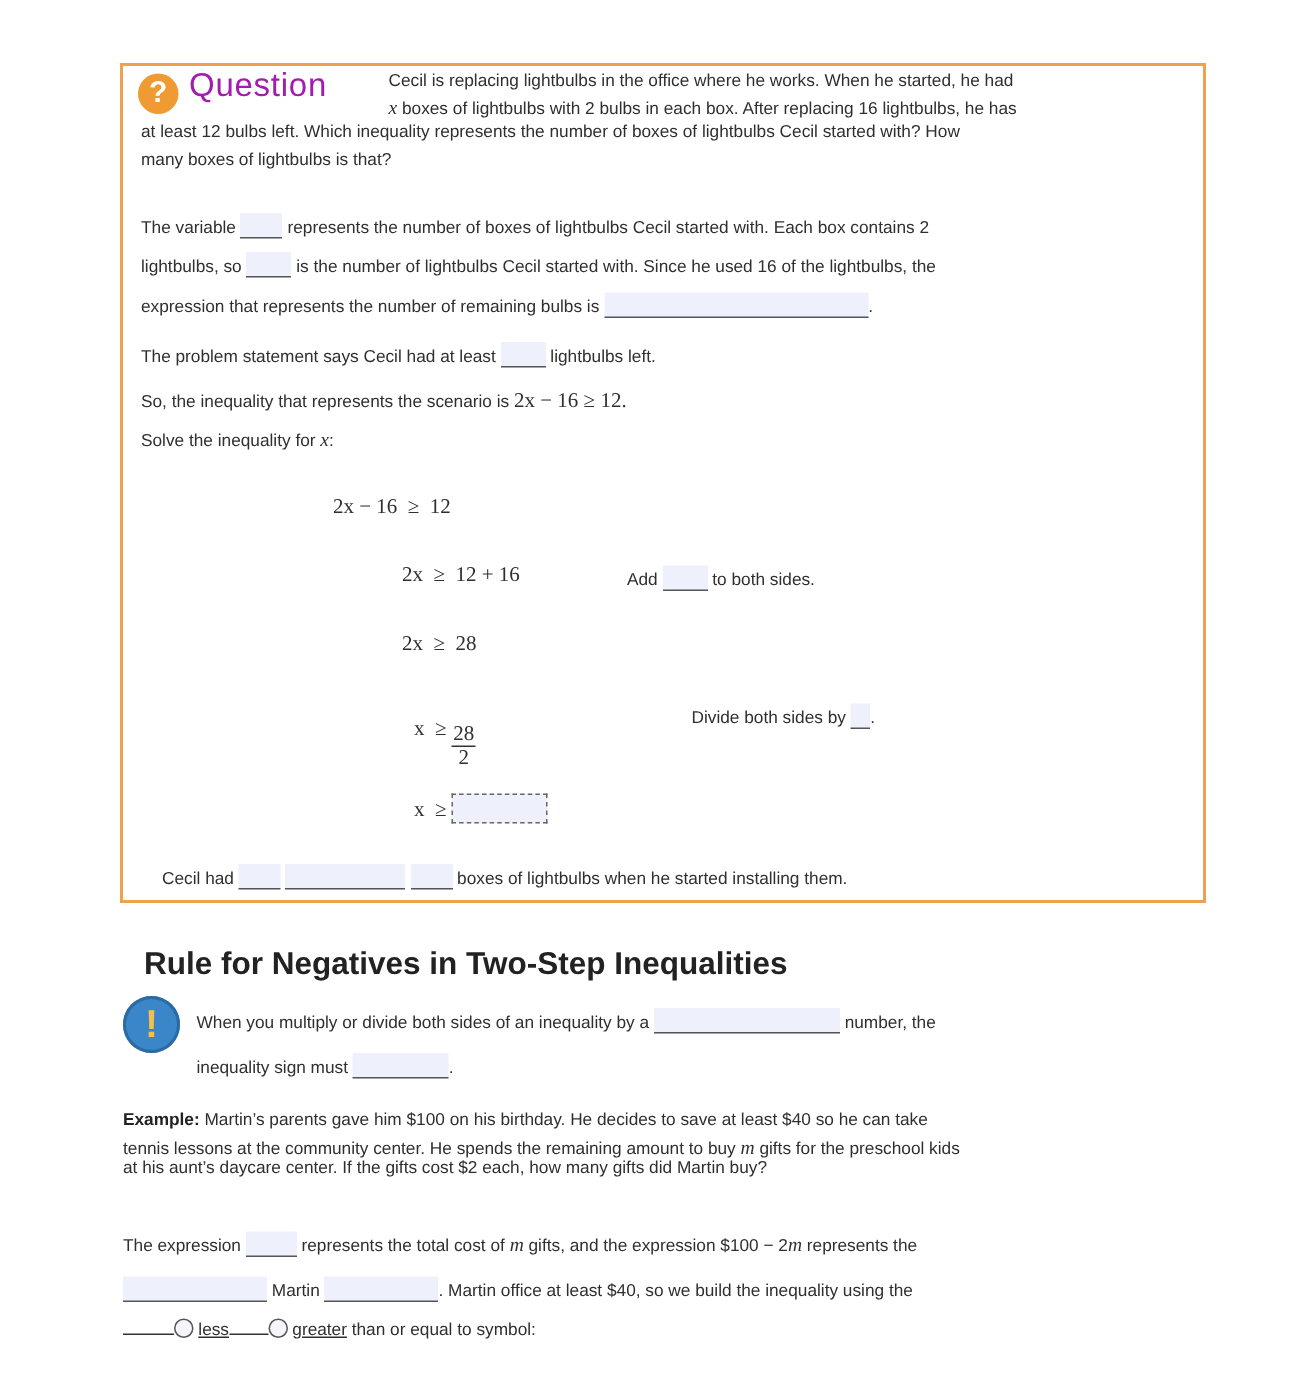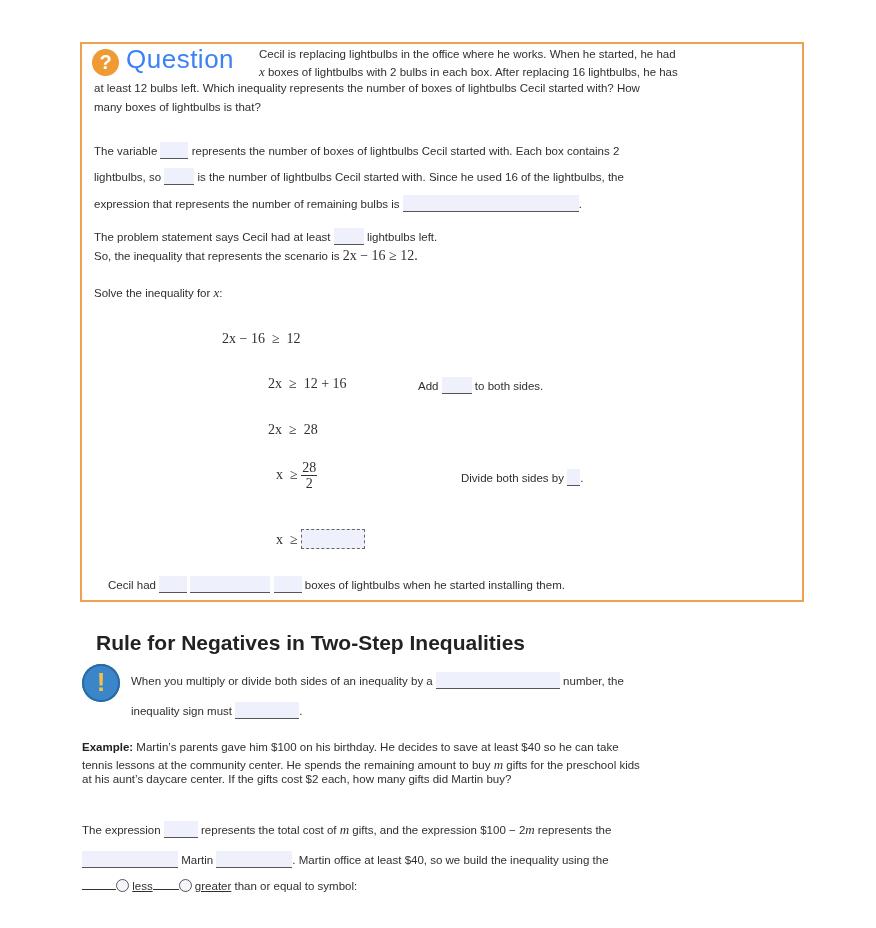--- a/index.html
+++ b/index.html
@@ -10,35 +10,35 @@
   .qbox {
     position: absolute; left: 80px; top: 42px; width: 724px; height: 560px;
     border: 2px solid #f0a150; box-sizing: border-box;
   }
   .qicon {
     position: absolute; left: 92px; top: 49px; width: 27px; height: 27px;
     border-radius: 50%; background: #ef9a33; color: #fff;
     font-weight: bold; font-size: 20px; line-height: 27px; text-align: center;
   }
   .qtitle {
-    position: absolute; left: 126px; top: 44px; font-size: 26px;
-    color: #3b82f6; letter-spacing: 0.5px;
+    position: absolute; left: 126px; top: 44px; font-size: 22px;
+    color: #a21caf; letter-spacing: 0.5px;
   }
   .line { position: absolute; font-size: 11.5px; white-space: nowrap; }
   .math { font-family: "Liberation Serif", serif; font-size: 14px; }
   .blank {
     display: inline-block; border-bottom: 1px solid #555;
     background: #eef1fb; height: 16px; vertical-align: -4px;
   }
   .dashbox {
     display: inline-block; width: 62px; height: 18px; border: 1.5px dashed #666;
     background: #eef1fb; vertical-align: -5px;
   }
   .frac { display: inline-block; text-align: center; vertical-align: middle; line-height: 15px; }
-  .frac .num { display: block; border-bottom: 1.5px solid #333; padding: 0 1px; }
+  .frac .num { display: block; border-bottom: 1.5px solid #333; padding: 0 1px; margin-top: 22px; }
   .frac .den { display: block; }
   h2.rule {
     position: absolute; left: 84px; top: 619px; margin: 12px;
     font-size: 21px; font-weight: bold; color: #222;
   }
   .warn {
     position: absolute; left: 82px; top: 664px; width: 38px; height: 38px;
     border-radius: 50%; background: #3a86c8; box-shadow: inset 0 0 0 2px #2a6aa5;
   }
   .warn span {
@@ -62,21 +62,21 @@
 
 <div class="line" style="left:259px;top:48px;">Cecil is replacing lightbulbs in the office where he works. When he started, he had</div>
 <div class="line" style="left:259px;top:64px;text-align:right;"><i class="v">x</i><span> boxes of lightbulbs with 2 bulbs in each box. After replacing 16 lightbulbs, he has</span></div>
 <div class="line" style="left:94px;top:82px;">at least 12 bulbs left. Which inequality represents the number of boxes of lightbulbs Cecil started with? How</div>
 <div class="line" style="left:94px;top:101px;">many boxes of lightbulbs is that?</div>
 
 <div class="line" style="left:94px;top:142px;"><span>The variable </span><span class="blank" style="width:28px"></span><span> represents the number of boxes of lightbulbs Cecil started with. Each box contains 2</span></div>
 <div class="line" style="left:94px;top:168px;"><span>lightbulbs, so </span><span class="blank" style="width:30px"></span><span> is the number of lightbulbs Cecil started with. Since he used 16 of the lightbulbs, the</span></div>
 <div class="line" style="left:94px;top:195px;"><span>expression that represents the number of remaining bulbs is </span><span class="blank" style="width:176px"></span><span>.</span></div>
 <div class="line" style="left:94px;top:228px;"><span>The problem statement says Cecil had at least </span><span class="blank" style="width:30px"></span><span> lightbulbs left.</span></div>
-<div class="line" style="left:94px;top:248px;"><span>So, the inequality that represents the scenario is </span><span class="math">2x − 16 ≥ 12.</span></div>
+<div class="line" style="left:94px;top:260px;"><span>So, the inequality that represents the scenario is </span><span class="math">2x − 16 ≥ 12.</span></div>
 <div class="line" style="left:94px;top:285px;"><span>Solve the inequality for </span><i class="v">x</i><span>:</span></div>
 
 <div class="line math" style="left:222px;top:331px;white-space:pre;text-align:right;">2x − 16  ≥  12</div>
 <div class="line math" style="left:268px;top:376px;white-space:pre;">2x  ≥  12 + 16</div>
 <div class="line" style="left:418px;top:377px;"><span>Add </span><span class="blank" style="width:30px"></span><span> to both sides.</span></div>
 <div class="line math" style="left:268px;top:422px;white-space:pre;">2x  ≥  28</div>
 <div class="line math" style="left:276px;top:460px;white-space:pre;"><span>x  ≥ </span><span class="frac"><span class="num">28</span><span class="den">2</span></span></div>
 <div class="line" style="left:420px;top:469px;padding-left:41px;"><span>Divide both sides by </span><span class="blank" style="width:13px"></span><span>.</span></div>
 <div class="line math" style="left:276px;top:529px;white-space:pre;"><span>x  ≥ </span><span class="dashbox"></span></div>
 

